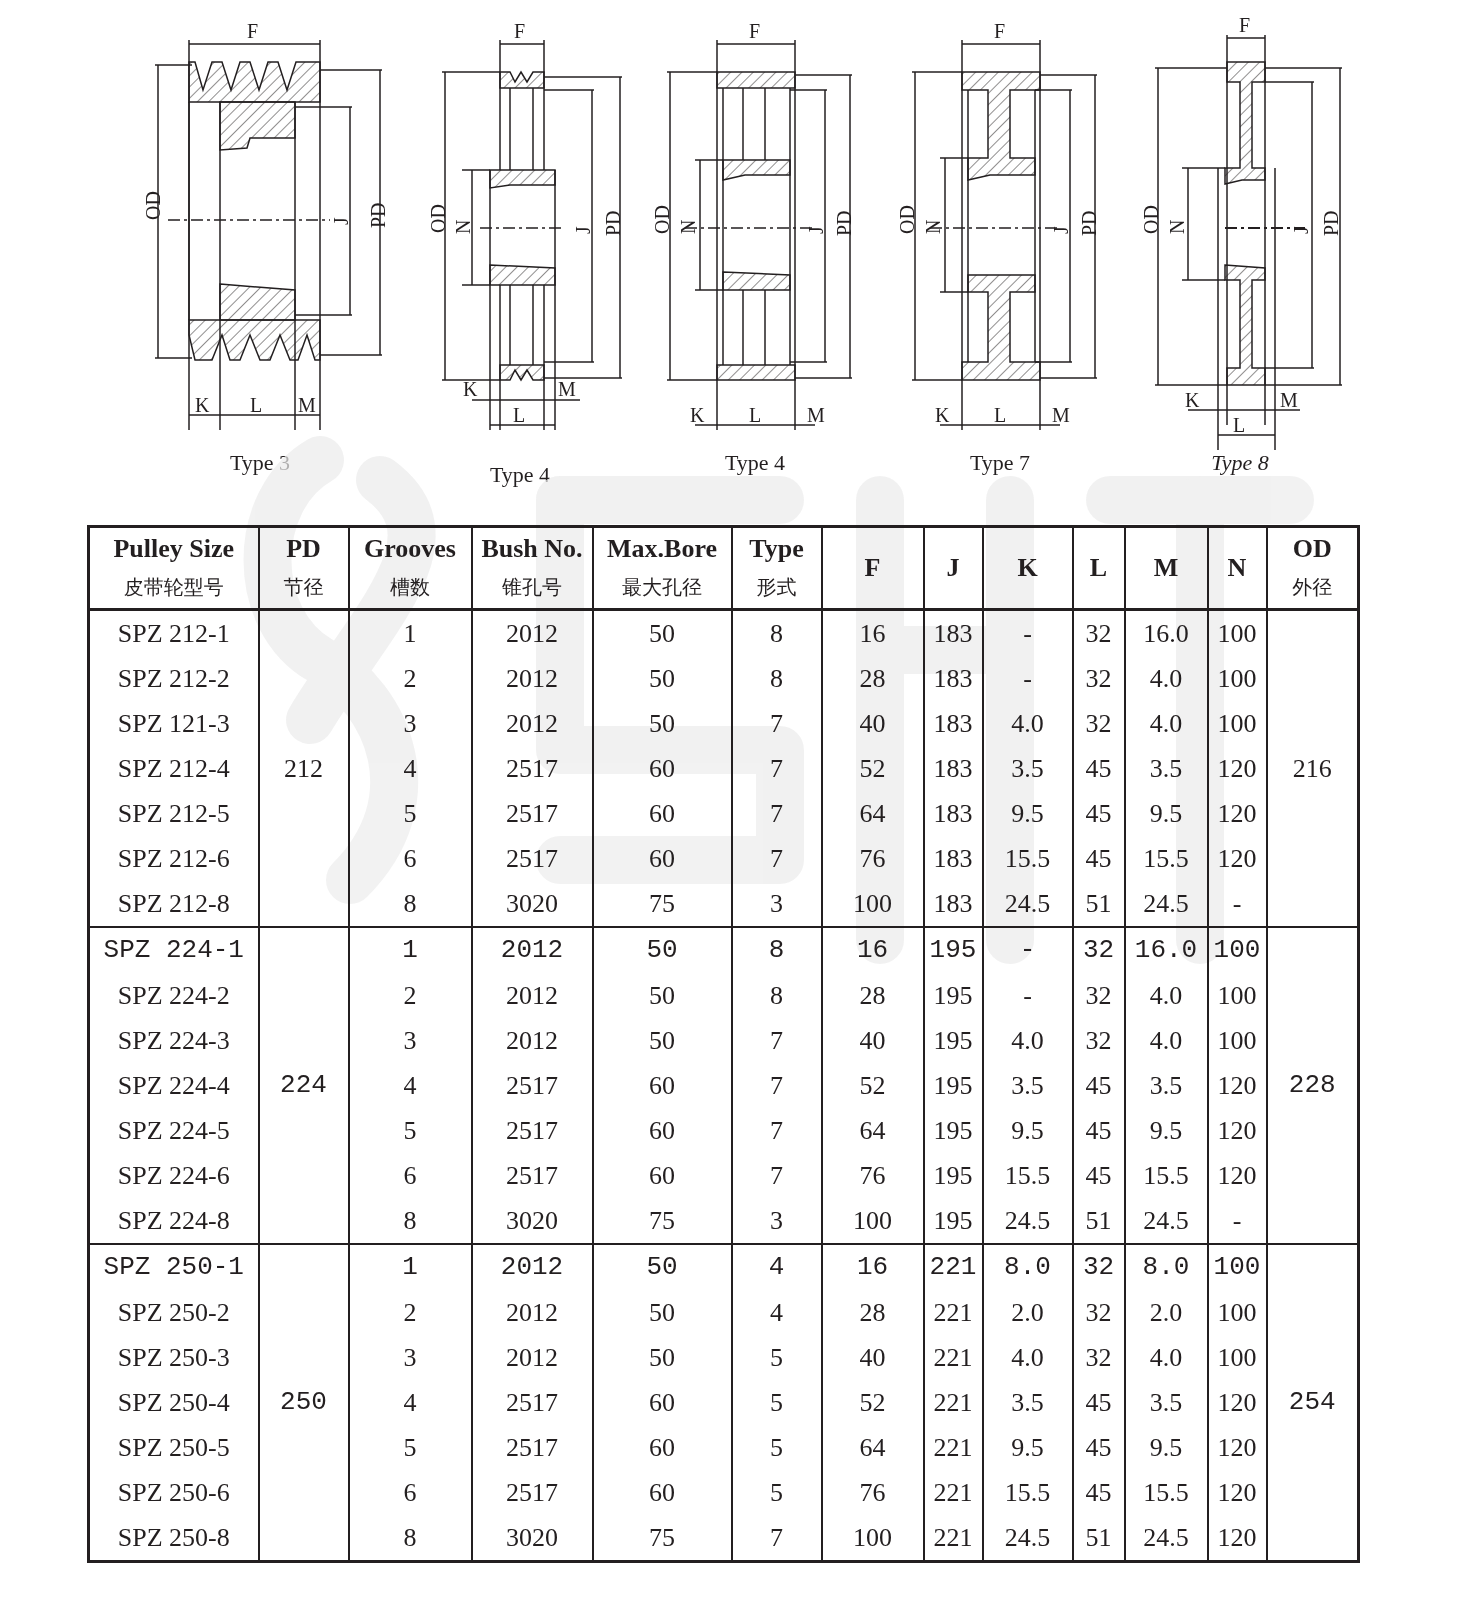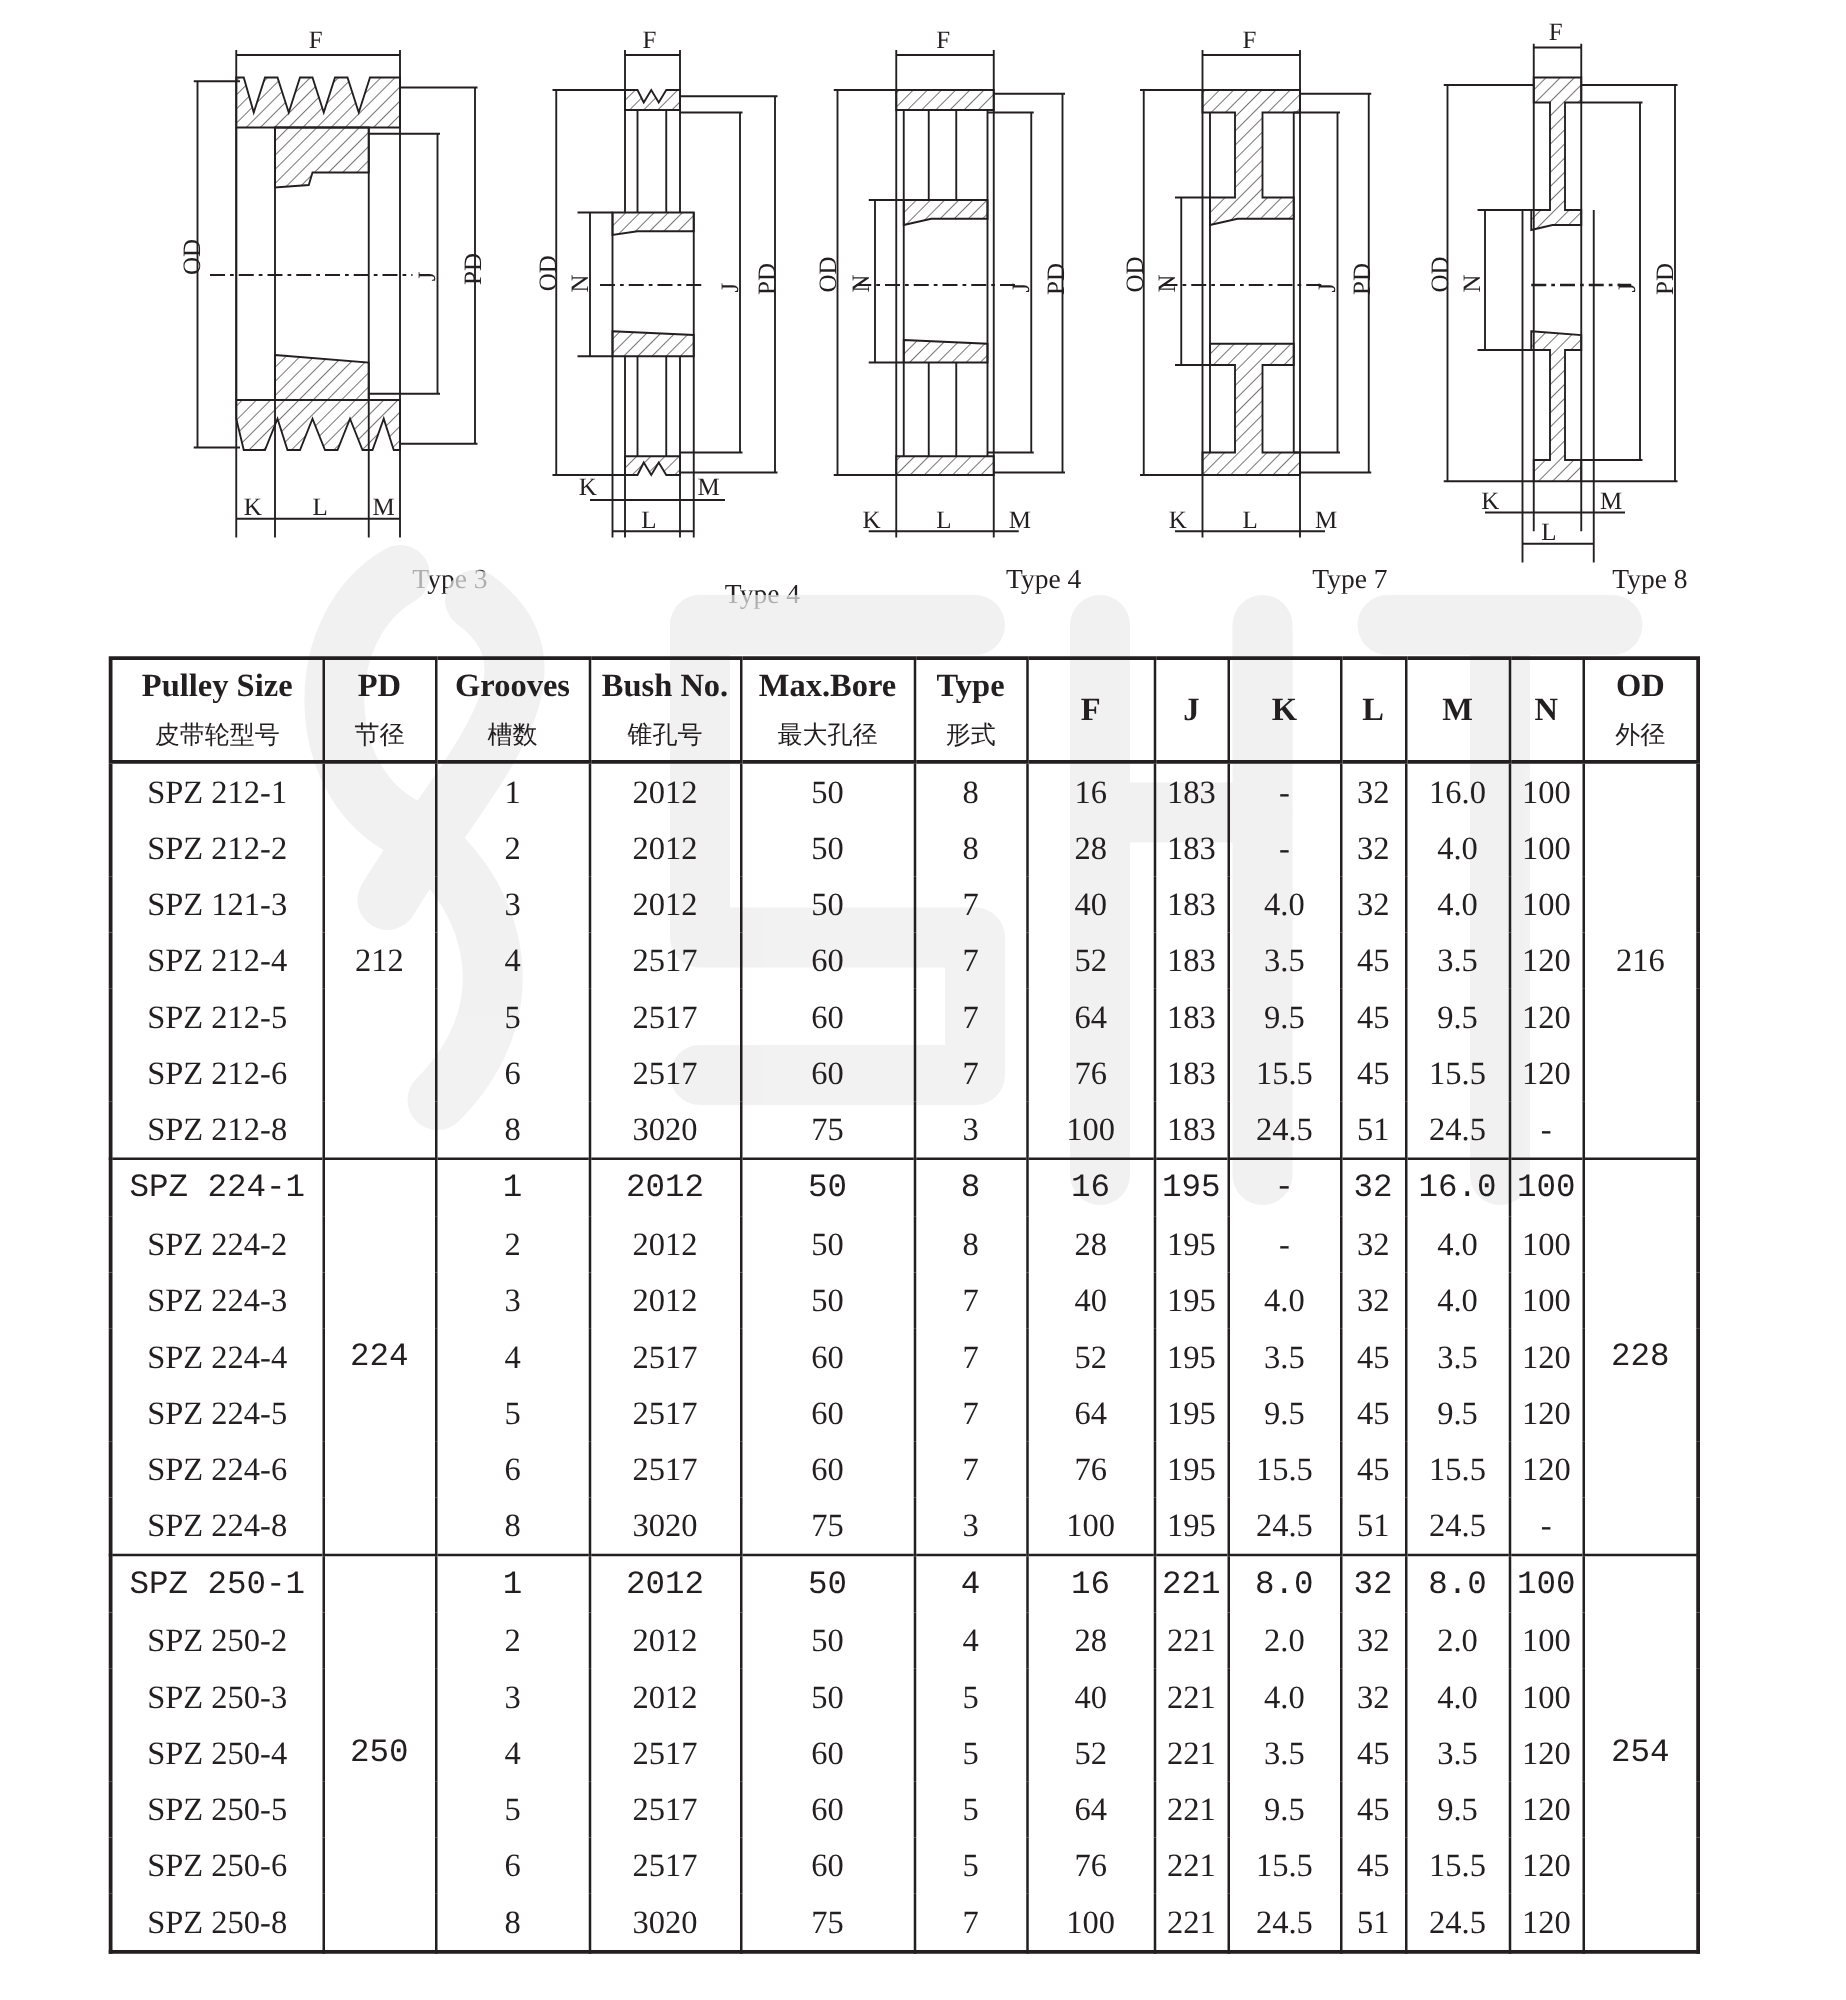--- a/index.html
+++ b/index.html
@@ -1,20 +1,20 @@
 <!DOCTYPE html>
 <html><head>
 <meta charset="utf-8">
 <style>
   html, body { margin:0; padding:0; background:#ffffff; }
   body { width:1477px; height:1600px; position:relative; overflow:hidden; font-family:"Liberation Serif", "DejaVu Serif", serif; color:#231f20; }
   .diagrams { position:absolute; left:0; top:0; width:1477px; height:500px; }
   .diagram { position:absolute; top:10px; }
   .diagram svg { display:block; }
-  .diagram .caption { position:absolute; left:0; right:0; text-align:right; font-size:22px; color:#231f20; }
+  .diagram .caption { position:absolute; left:0; right:0; text-align:center; font-size:22px; color:#231f20; }
   .watermark { position:absolute; left:230px; top:420px; width:1100px; height:580px; pointer-events:none; }
   table.spec { position:absolute; left:87px; top:525px; border-collapse:collapse; table-layout:fixed; font-size:26px; }
   table.spec th, table.spec td { border-left:2px solid #231f20; border-right:2px solid #231f20; text-align:center; padding:0; }
   table.spec th { border-top:3px solid #231f20; border-bottom:3px solid #231f20; height:80px; font-weight:bold; line-height:38px; vertical-align:middle; }
   table.spec th .cn { font-weight:normal; font-family:"DejaVu Sans", sans-serif; font-size:20px; display:block; }
   table.spec th .en { display:block; }
   table.spec td { height:45px; line-height:45px; }
   table.spec tr.group-start td { border-top:2px solid #231f20;font-family:Liberation Mono, monospace; }
   table.spec { border:3px solid #231f20; }
   td.merged { vertical-align:middle; }
@@ -239,21 +239,21 @@
         <text x="109" y="22">F</text>
         <text x="12" y="228" transform="rotate(-90 18 218)">OD</text>
         <text x="40" y="226" transform="rotate(-90 46 218)">N</text>
         <text x="164" y="226" transform="rotate(-90 170 218)">J</text>
         <text x="190" y="228" transform="rotate(-90 198 218)">PD</text>
         <text x="55" y="397">K</text>
         <text x="150" y="397">M</text>
         <text x="103" y="422">L</text>
       </g>
     </svg>
-    <div class="caption" style="top:440px;">Type 8</div>
+    <div class="caption" style="top:440px;font-style:italic;">Type 8</div>
   </div>
 </div>
 
 <svg class="watermark" viewBox="0 0 1100 580">
   <g fill="none" stroke="#ececec" stroke-width="48" stroke-linecap="round" stroke-linejoin="round" opacity="0.7">
     <path d="M90,40 C20,80 20,200 90,240 C160,280 200,380 120,460"></path>
     <path d="M150,60 C230,120 140,200 80,300"></path>
     <path d="M330,80 L330,330 L550,330 L550,440 L330,440"></path>
     <path d="M330,80 L550,80"></path>
     <path d="M650,80 L650,520"></path>

